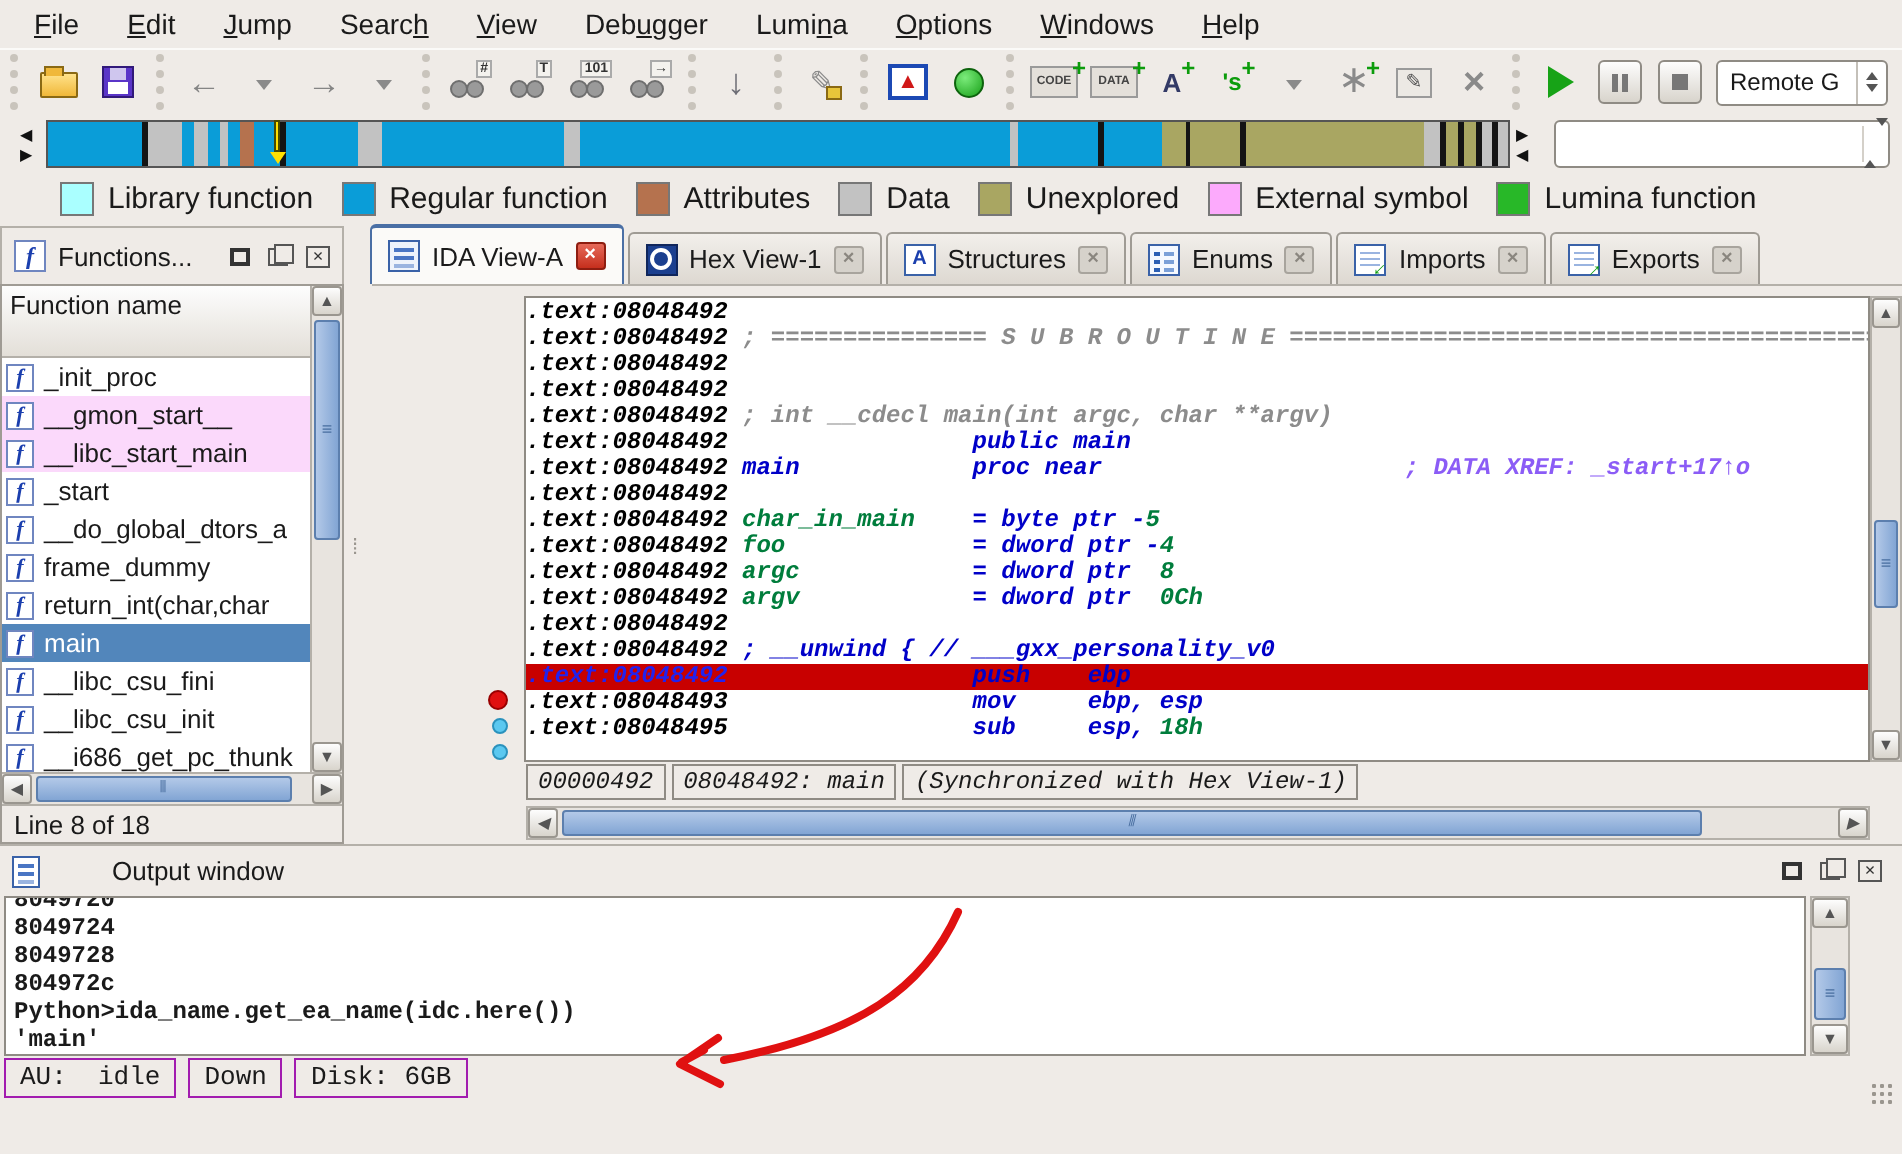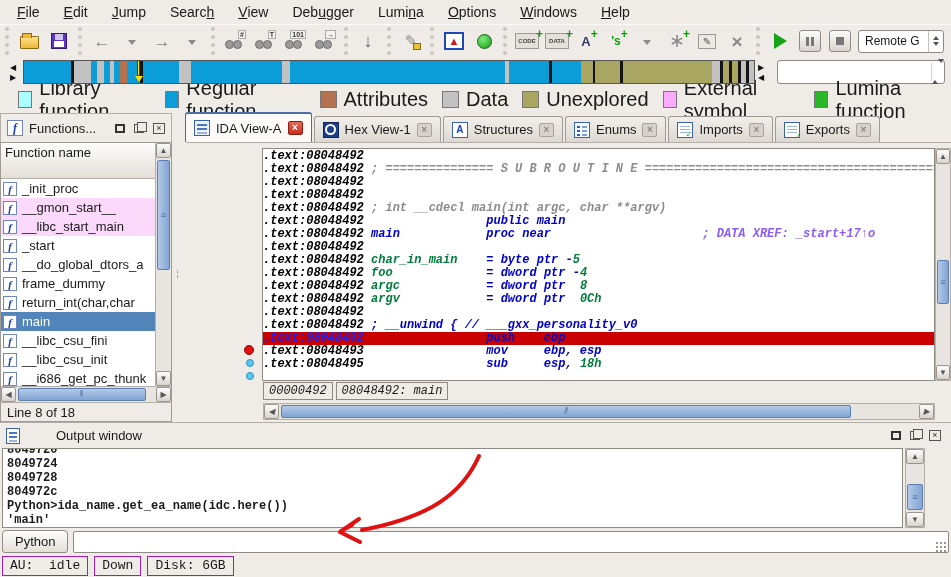--- a/index.html
+++ b/index.html
@@ -55,21 +55,21 @@
   .navrow { height:30px; display:flex; align-items:center; padding:0 6px 0 10px; gap:3px; }
   .bandarrows { display:flex; flex-direction:column; gap:3px; font-size:8px; line-height:7px; color:#111; width:10px; }
   .band { flex:1; height:24px; border:1px solid #555; display:flex; position:relative; background:#0a9dd8; }
   .bseg { height:100%; }
   .bmarker { position:absolute; top:-1px; width:3px; height:16px; background:#ffe000; border:1px solid #4a4a00; }
   .bmarker:after { content:""; position:absolute; top:15px; left:-3px; border-left:4px solid transparent; border-right:4px solid transparent; border-top:6px solid #ffe000; }
   .bandspin { width:168px; height:24px; background:#fff; border:1px solid #8f8b84; border-radius:3px; display:flex; align-items:center; justify-content:flex-end; margin-left:6px; }
   .bandspin .spin { border-left:1px solid #d4d0c9; }
 
   
-  .legend { height:25px; display:flex; align-items:center; padding-left:18px; gap:14px; font-size:20px; }
+  .legend { height:25px; display:flex; align-items:center; padding-left:30px; gap:14px; font-size:15px; }
   .litem { display:flex; align-items:center; gap:7px; }
   .swatch { width:17px; height:17px; border:1px solid #777; }
 
   
   .tabsrow { height:30px; display:flex; align-items:flex-end; }
   .dockhdr { width:172px; height:29px; background:#efebe7; border:1px solid #b4b0a9; border-bottom:none; display:flex; align-items:center; padding:0 6px; gap:6px; margin-bottom:0; }
   .dockhdr .title { font-size:13px; flex:1; white-space:nowrap; overflow:hidden; }
   .ficon { width:16px; height:16px; background:#fff; border:1px solid #6f86c0; color:#1b3fae; font-family:"Liberation Serif",serif; font-style:italic; font-weight:bold; font-size:12px; display:flex; align-items:center; justify-content:center; flex:none; }
   .wc { display:flex; gap:9px; align-items:center; }
   .wc-max { width:10px; height:9px; border:2px solid #333; }
@@ -542,20 +542,21 @@
           <div class="sbtn">▲</div>
           <div class="strack">
               <div class="sthumb" style="top:96px;height:44px;"></div>
             </div>
           <div class="sbtn">▼</div>
         </div>
       </div>
       <div class="dstatusrow" id="dstatus">
           <div class="dseg">00000492</div>
           <div class="dseg">08048492: main</div>
+          <div class="dseg">(Synchronized with Hex View-1)</div>
         </div>
       <div class="dhscroll">
         <div class="hbtn">◀</div>
         <div class="htrack">
             <div class="hthumb" style="left:2px;width:570px;"></div>
           </div>
         <div class="hbtn">▶</div>
       </div>
     </div>
   </div>
@@ -582,24 +583,20 @@
       <div class="ovscroll">
         <div class="sbtn">▲</div>
         <div class="strack">
             <div class="sthumb" style="top:20px;height:26px;"></div>
           </div>
         <div class="sbtn">▼</div>
       </div>
     </div>
   </div>
 
-  <div class="inputrow">
-    <div class="pybtn">Python</div>
-    <input class="cli" type="text" value="" style="">
-  </div>
 
   <div class="statusbar" id="statusbar">
       <div class="stseg">AU:  idle</div>
       <div class="stseg">Down</div>
       <div class="stseg">Disk: 6GB</div>
     </div>
   <div class="grip"></div>
 
   <svg id="annot" viewBox="0 0 951 577">
     <path id="arrowpath" d="M479,456 C462,494 430,517 362,530" fill="none" stroke-width="4" stroke-linecap="round" stroke="#e01111"></path>

